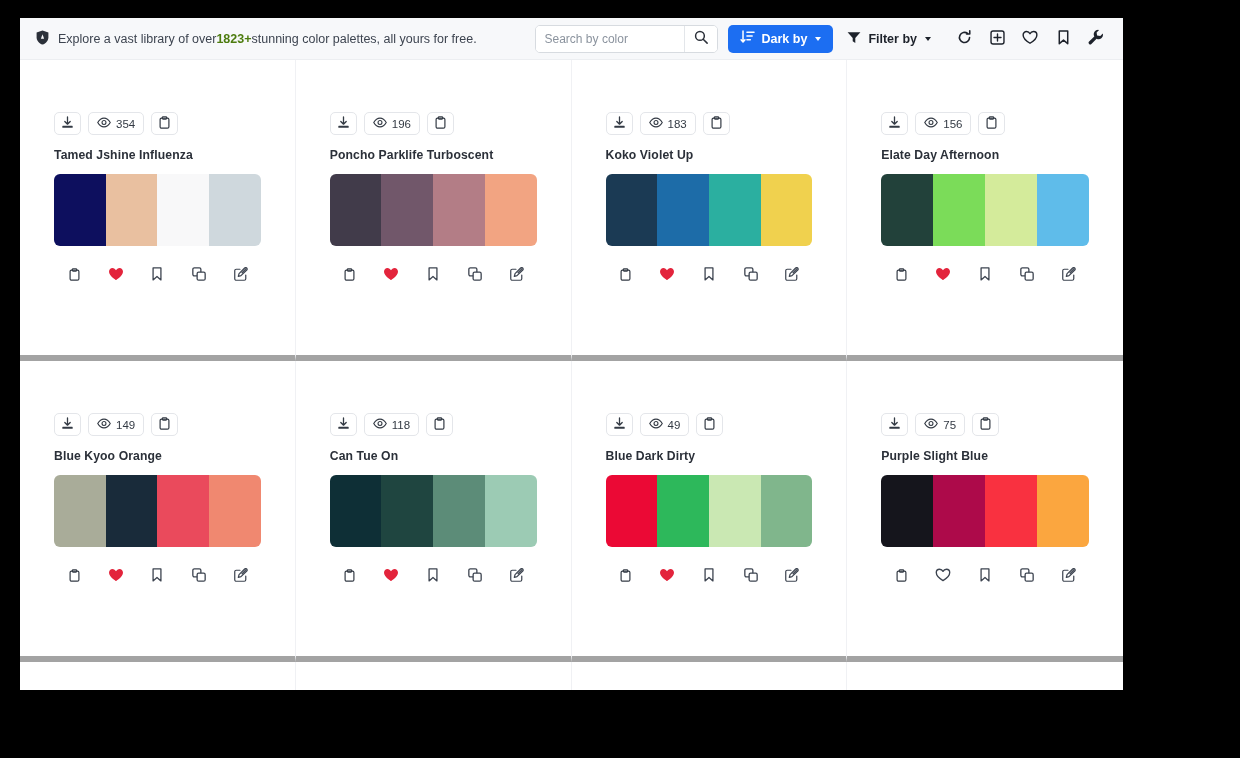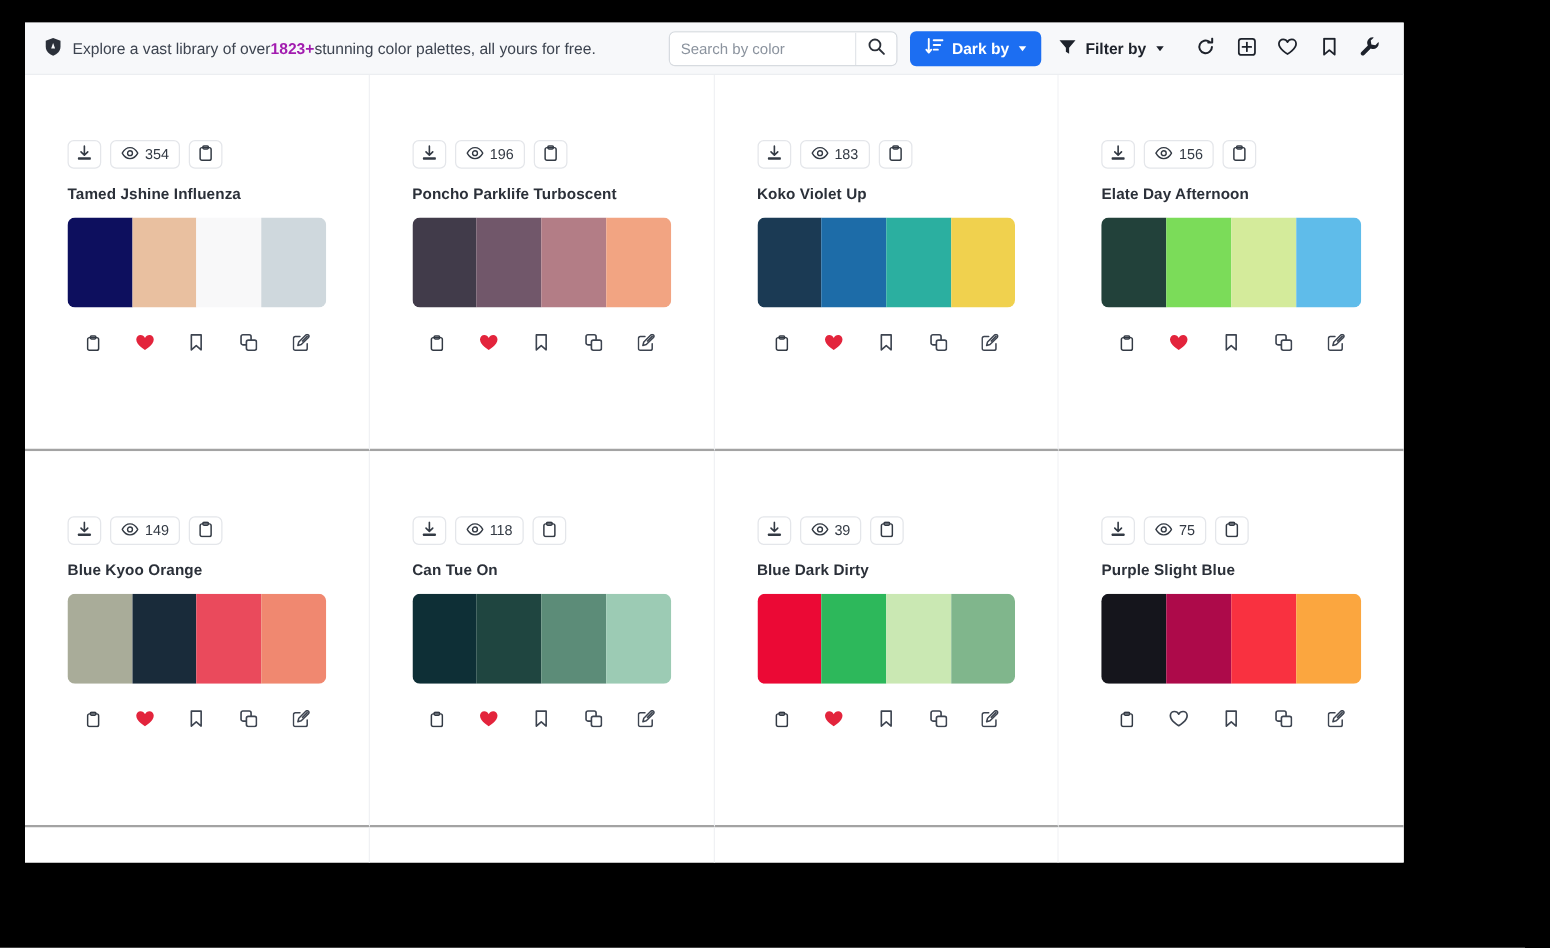--- a/index.html
+++ b/index.html
@@ -23,21 +23,21 @@
     border-bottom: 1px solid #eceef1;
     display: flex;
     align-items: center;
     padding: 0 14px 0 16px;
     gap: 10px;
   }
   .tagline {
     display: flex; align-items: center; gap: 9px;
     font-size: 12.5px; color: #3d4450; white-space: nowrap;
   }
-  .tagline b { font-weight: 700; color: #a21caf; }
+  .tagline b { font-weight: 700; color: #4d7c0f; }
   .shield-ico { display:block; }
   .topbar-spacer { flex: 1 1 auto; }
 
   .searchgroup {
     display: flex; align-items: stretch;
     height: 28px;
     border: 1px solid #d7dbe0;
     border-radius: 5px;
     background: #fff;
     overflow: hidden;
@@ -93,21 +93,21 @@
   }
   .tool-icons { display: flex; align-items: center; gap: 7px; margin-left: 6px; }
 
   
   .grid {
     display: grid;
     grid-template-columns: repeat(4, 1fr);
   }
   .card {
     border-right: 1px solid #f0f1f4;
-    border-bottom: 2px solid #a3a3a3;
+    border-bottom: 6px solid #a3a3a3;
     height: 301px;
     padding: 52px 34px 0 34px;
     background: #fff;
   }
   .card:nth-child(4n) { border-right: 0; }
 
   .pills { display: flex; gap: 7px; align-items: center; }
   .pill {
     height: 23px;
     border: 1px solid #e4e6ea;
@@ -619,21 +619,21 @@
         <span><svg width="13" height="13" viewBox="0 0 14 14">
                 <path d="M7 1 V8.2 M7 8.8 L4.1 5.9 M7 8.8 L9.9 5.9" fill="none" stroke="#333a44" stroke-width="1.4" stroke-linecap="round" stroke-linejoin="round"></path>
                 <rect x="1.4" y="10.6" width="11.2" height="2" rx="0.6" fill="#333a44"></rect>
               </svg></span>
       </div>
       <div class="pill" title="Views">
         <span><svg width="14" height="11" viewBox="0 0 15 11">
                 <path d="M0.8 5.5 C3 1.6 5 0.8 7.5 0.8 C10 0.8 12 1.6 14.2 5.5 C12 9.4 10 10.2 7.5 10.2 C5 10.2 3 9.4 0.8 5.5 Z" fill="none" stroke="#333a44" stroke-width="1.2"></path>
                 <circle cx="7.5" cy="5.5" r="2.1" fill="none" stroke="#333a44" stroke-width="1.2"></circle>
               </svg></span>
-        <span>39</span>
+        <span>49</span>
       </div>
       <div class="pill square" title="Clipboard">
         <span><svg width="11" height="13" viewBox="0 0 12 14">
                 <rect x="1.2" y="2.2" width="9.6" height="11" rx="1.6" fill="none" stroke="#333a44" stroke-width="1.3"></rect>
                 <rect x="3.6" y="0.7" width="4.8" height="2.6" rx="0.9" fill="none" stroke="#333a44" stroke-width="1.3"></rect>
               </svg></span>
       </div>
     </div>
     <div class="pname">Blue Dark Dirty</div>
     <div class="swatches">

